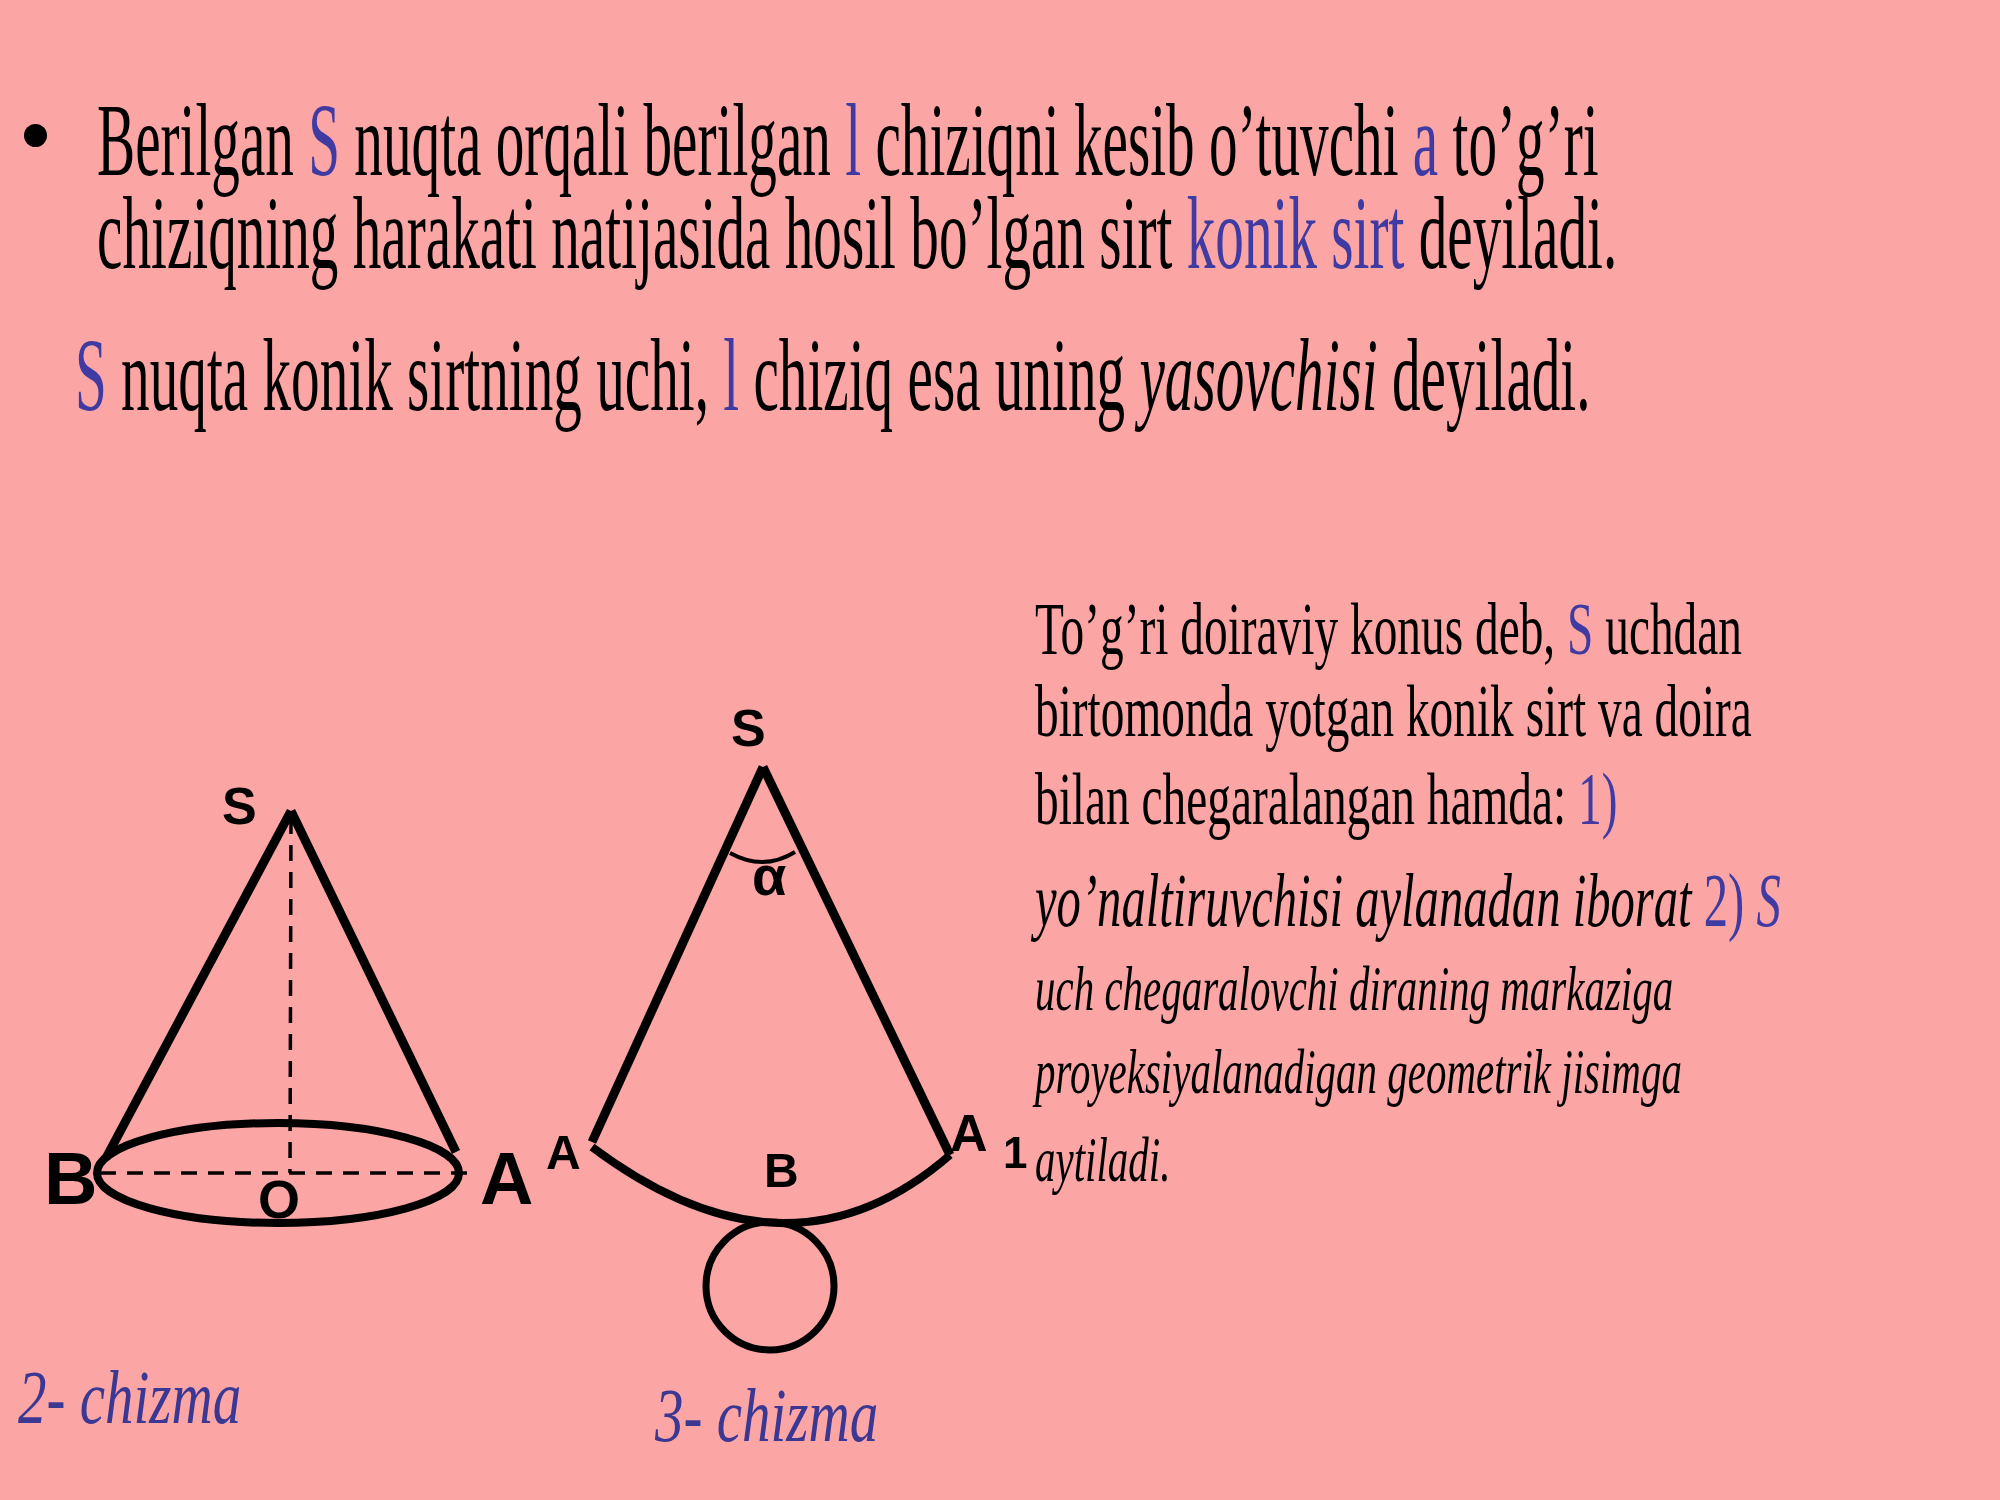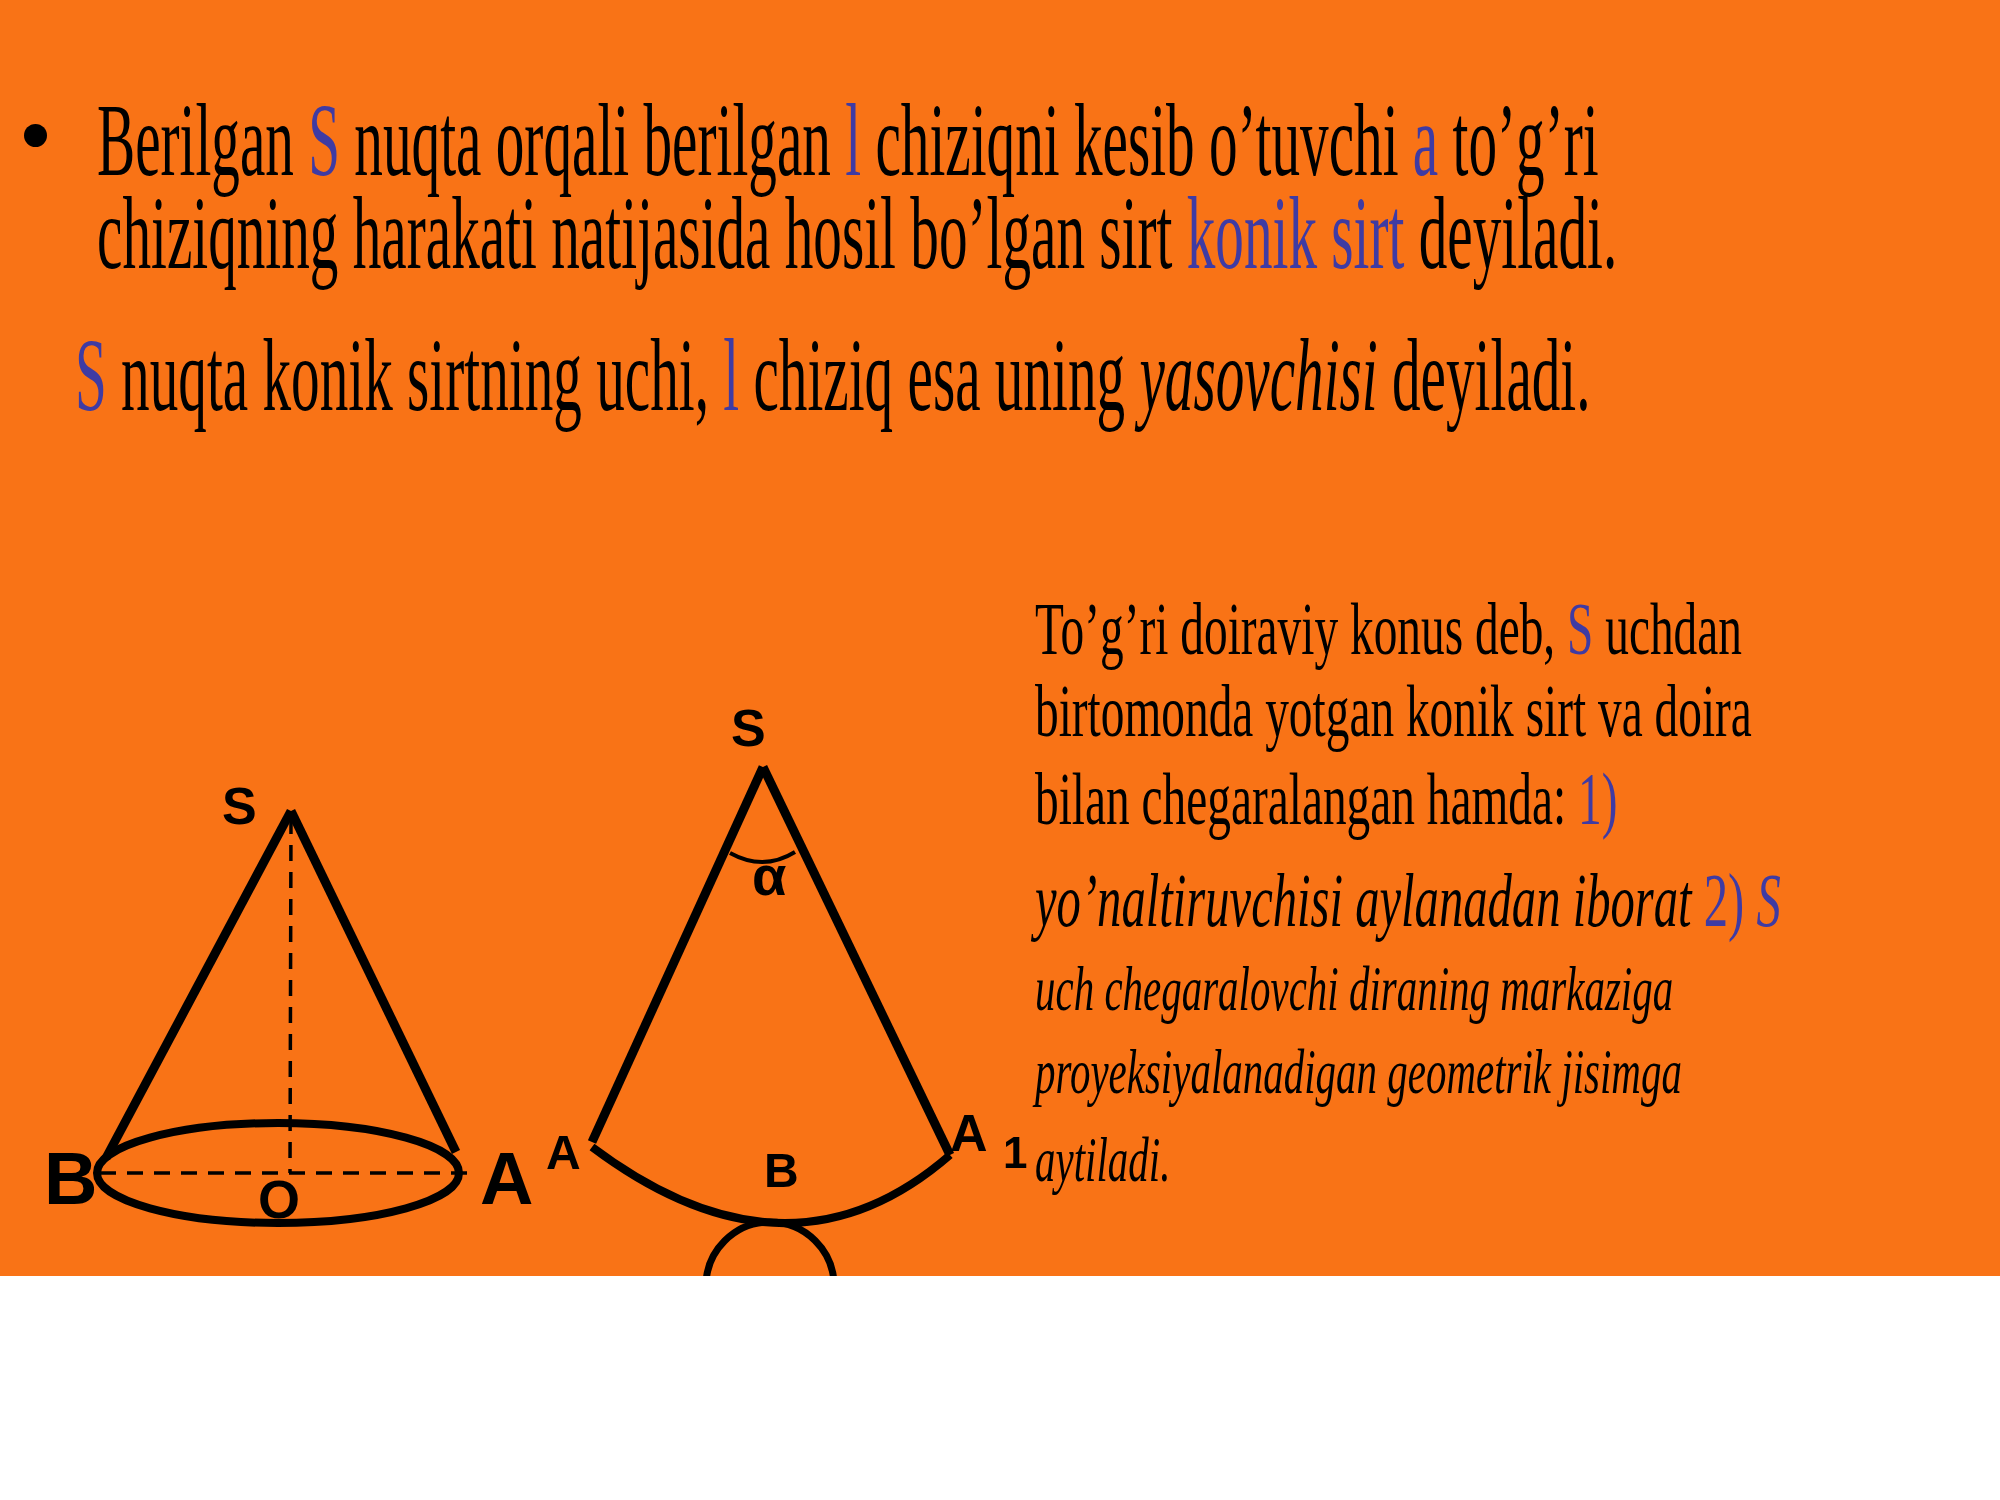--- a/index.html
+++ b/index.html
@@ -1,16 +1,16 @@
 <!DOCTYPE html>
 <html><head>
 <meta charset="utf-8">
 <style>
   html,body{margin:0;padding:0;background:#ffffff;}
-  #canvas{position:relative;width:2000px;height:1276px;background:#f97316;overflow:hidden;
+  #canvas{position:relative;width:2000px;height:1500px;background:#fca5a5;overflow:hidden;
           font-family:"Liberation Serif",serif;}
   svg{position:absolute;left:0;top:0;}
   .t{position:absolute;white-space:nowrap;line-height:1.15;color:#000;transform-origin:0 0;}
   .main{font-size:104px;transform:scaleX(0.55);}
   .rt{font-size:74px;transform:scaleX(0.64);}
   .rt-it{font-size:76px;font-style:italic;transform:scaleX(0.64);}
   .rt-sm{font-size:64px;font-style:italic;transform:scaleX(0.64);}
   .cap{font-size:76px;font-style:italic;transform:scaleX(0.75);color:#3b3894;}
   .blue{color:#3f3ba3;}
   .it{font-style:italic;}

